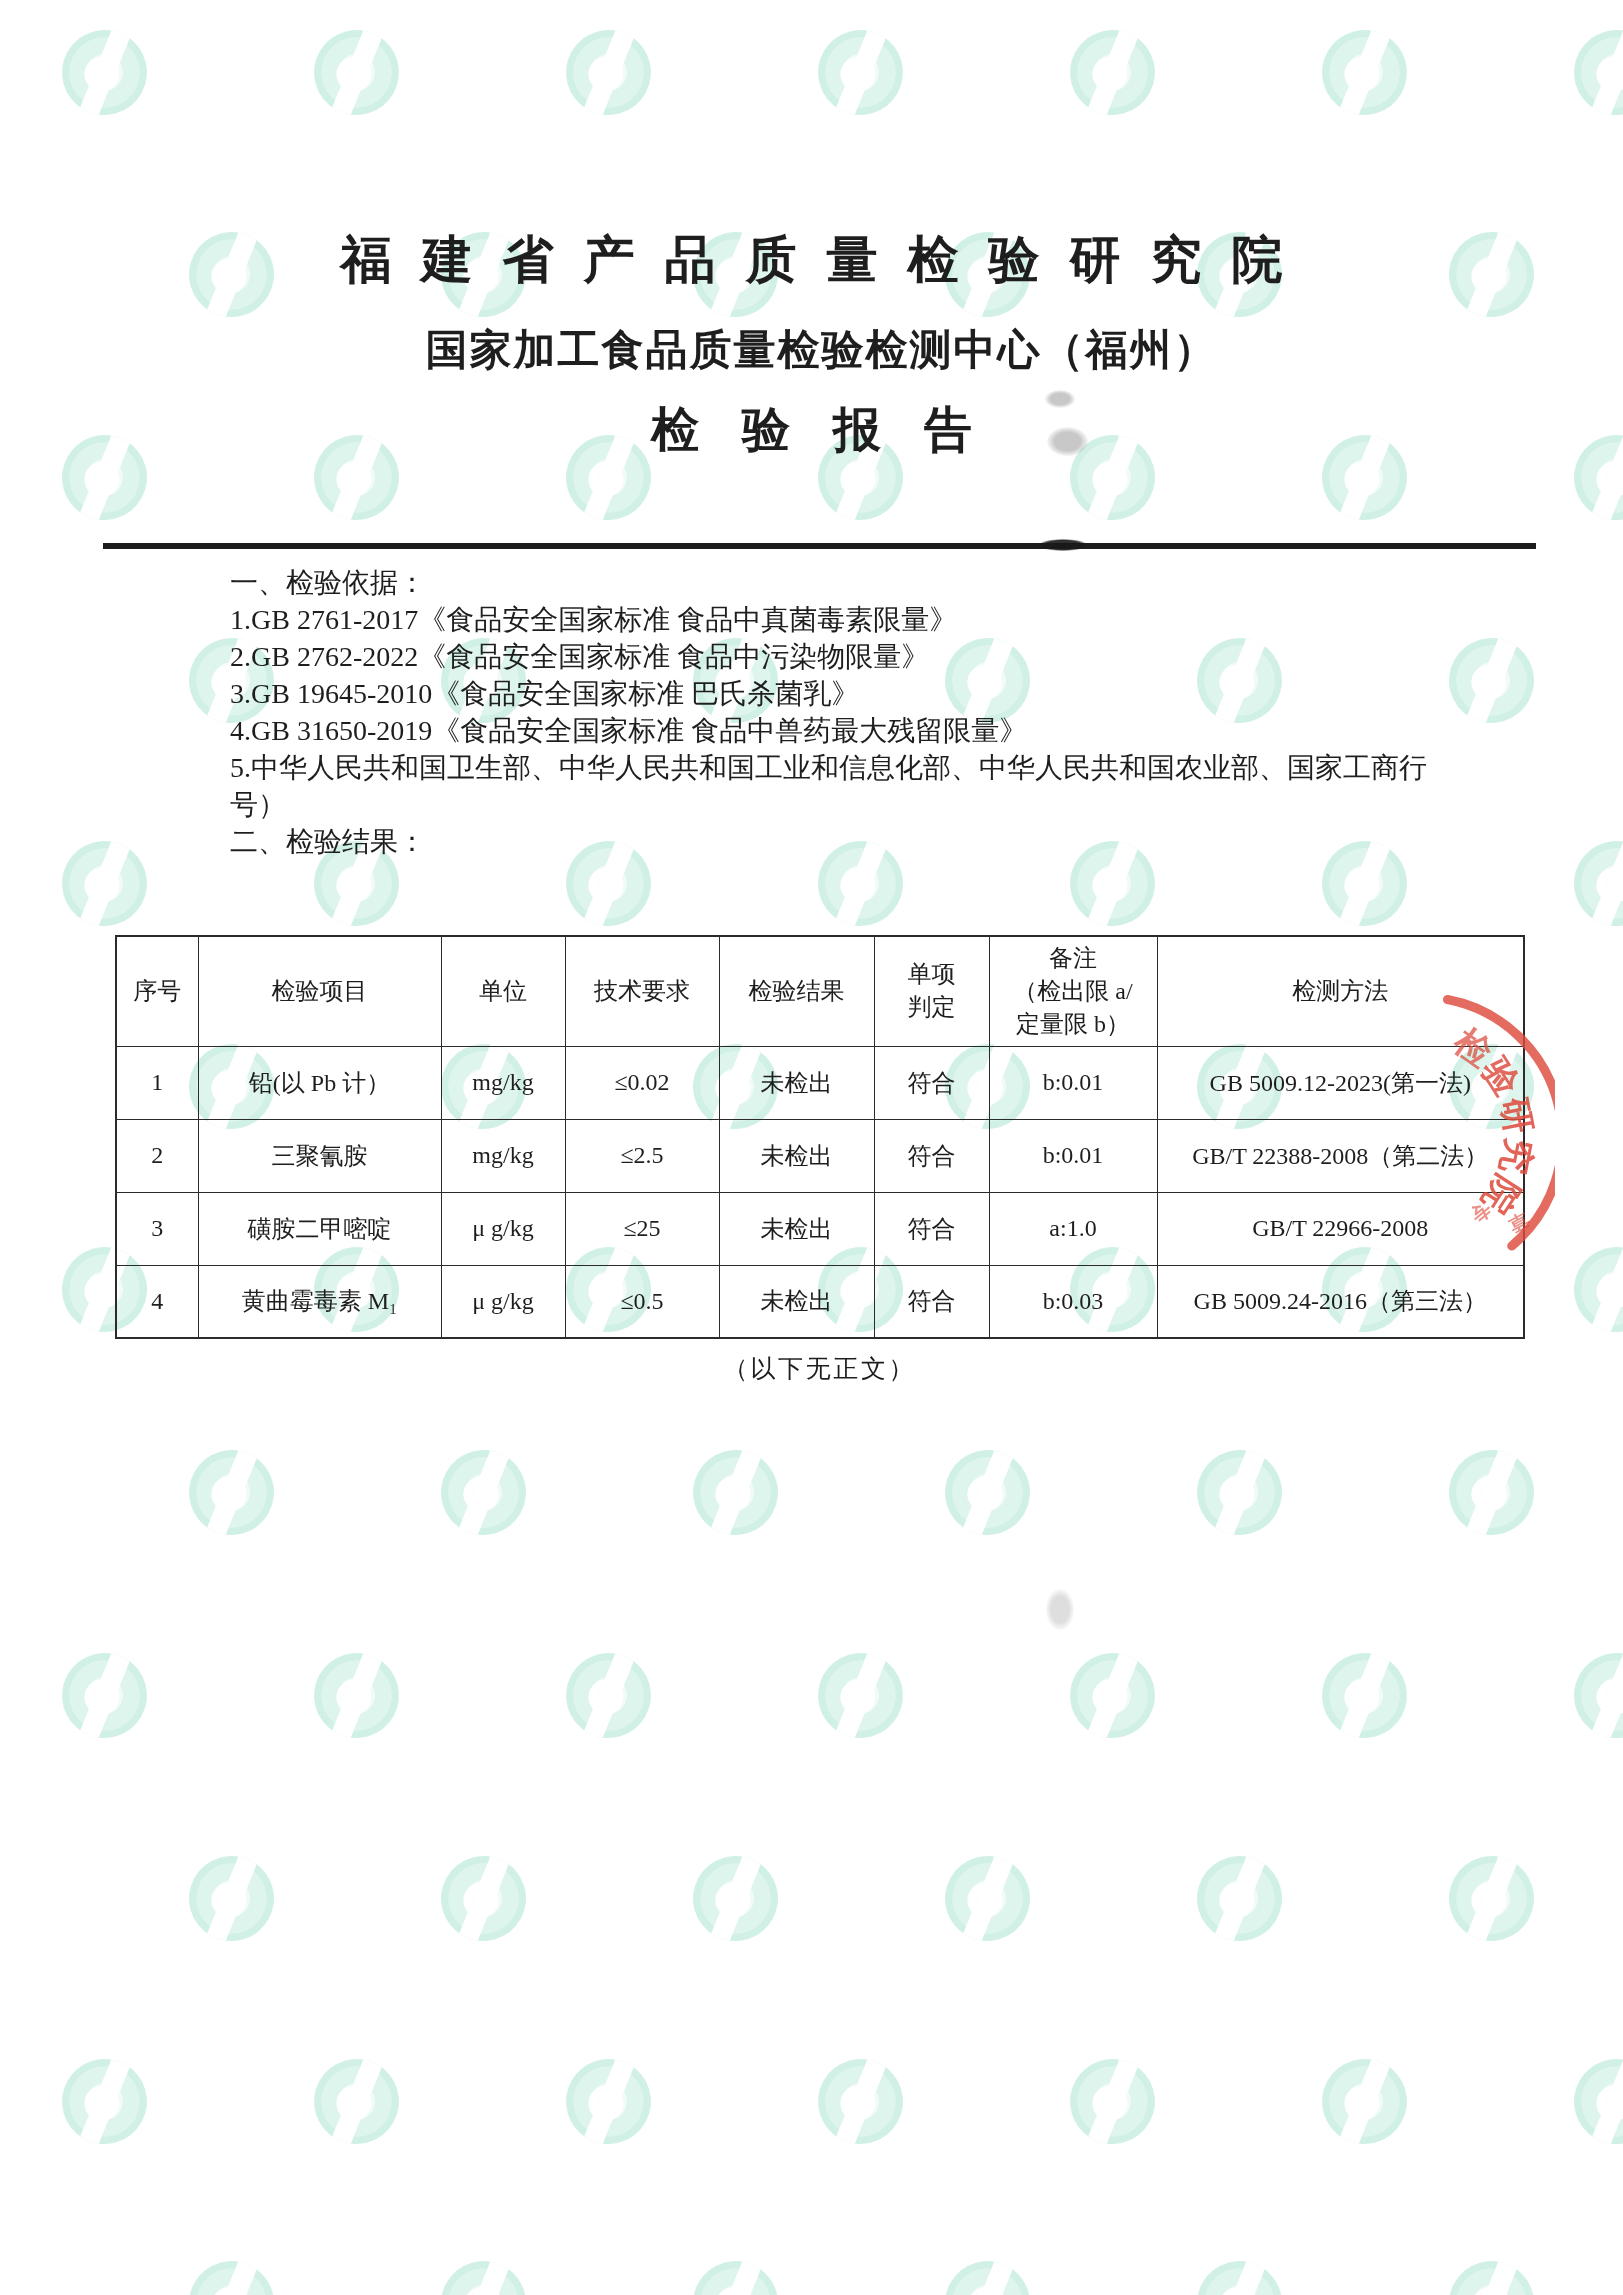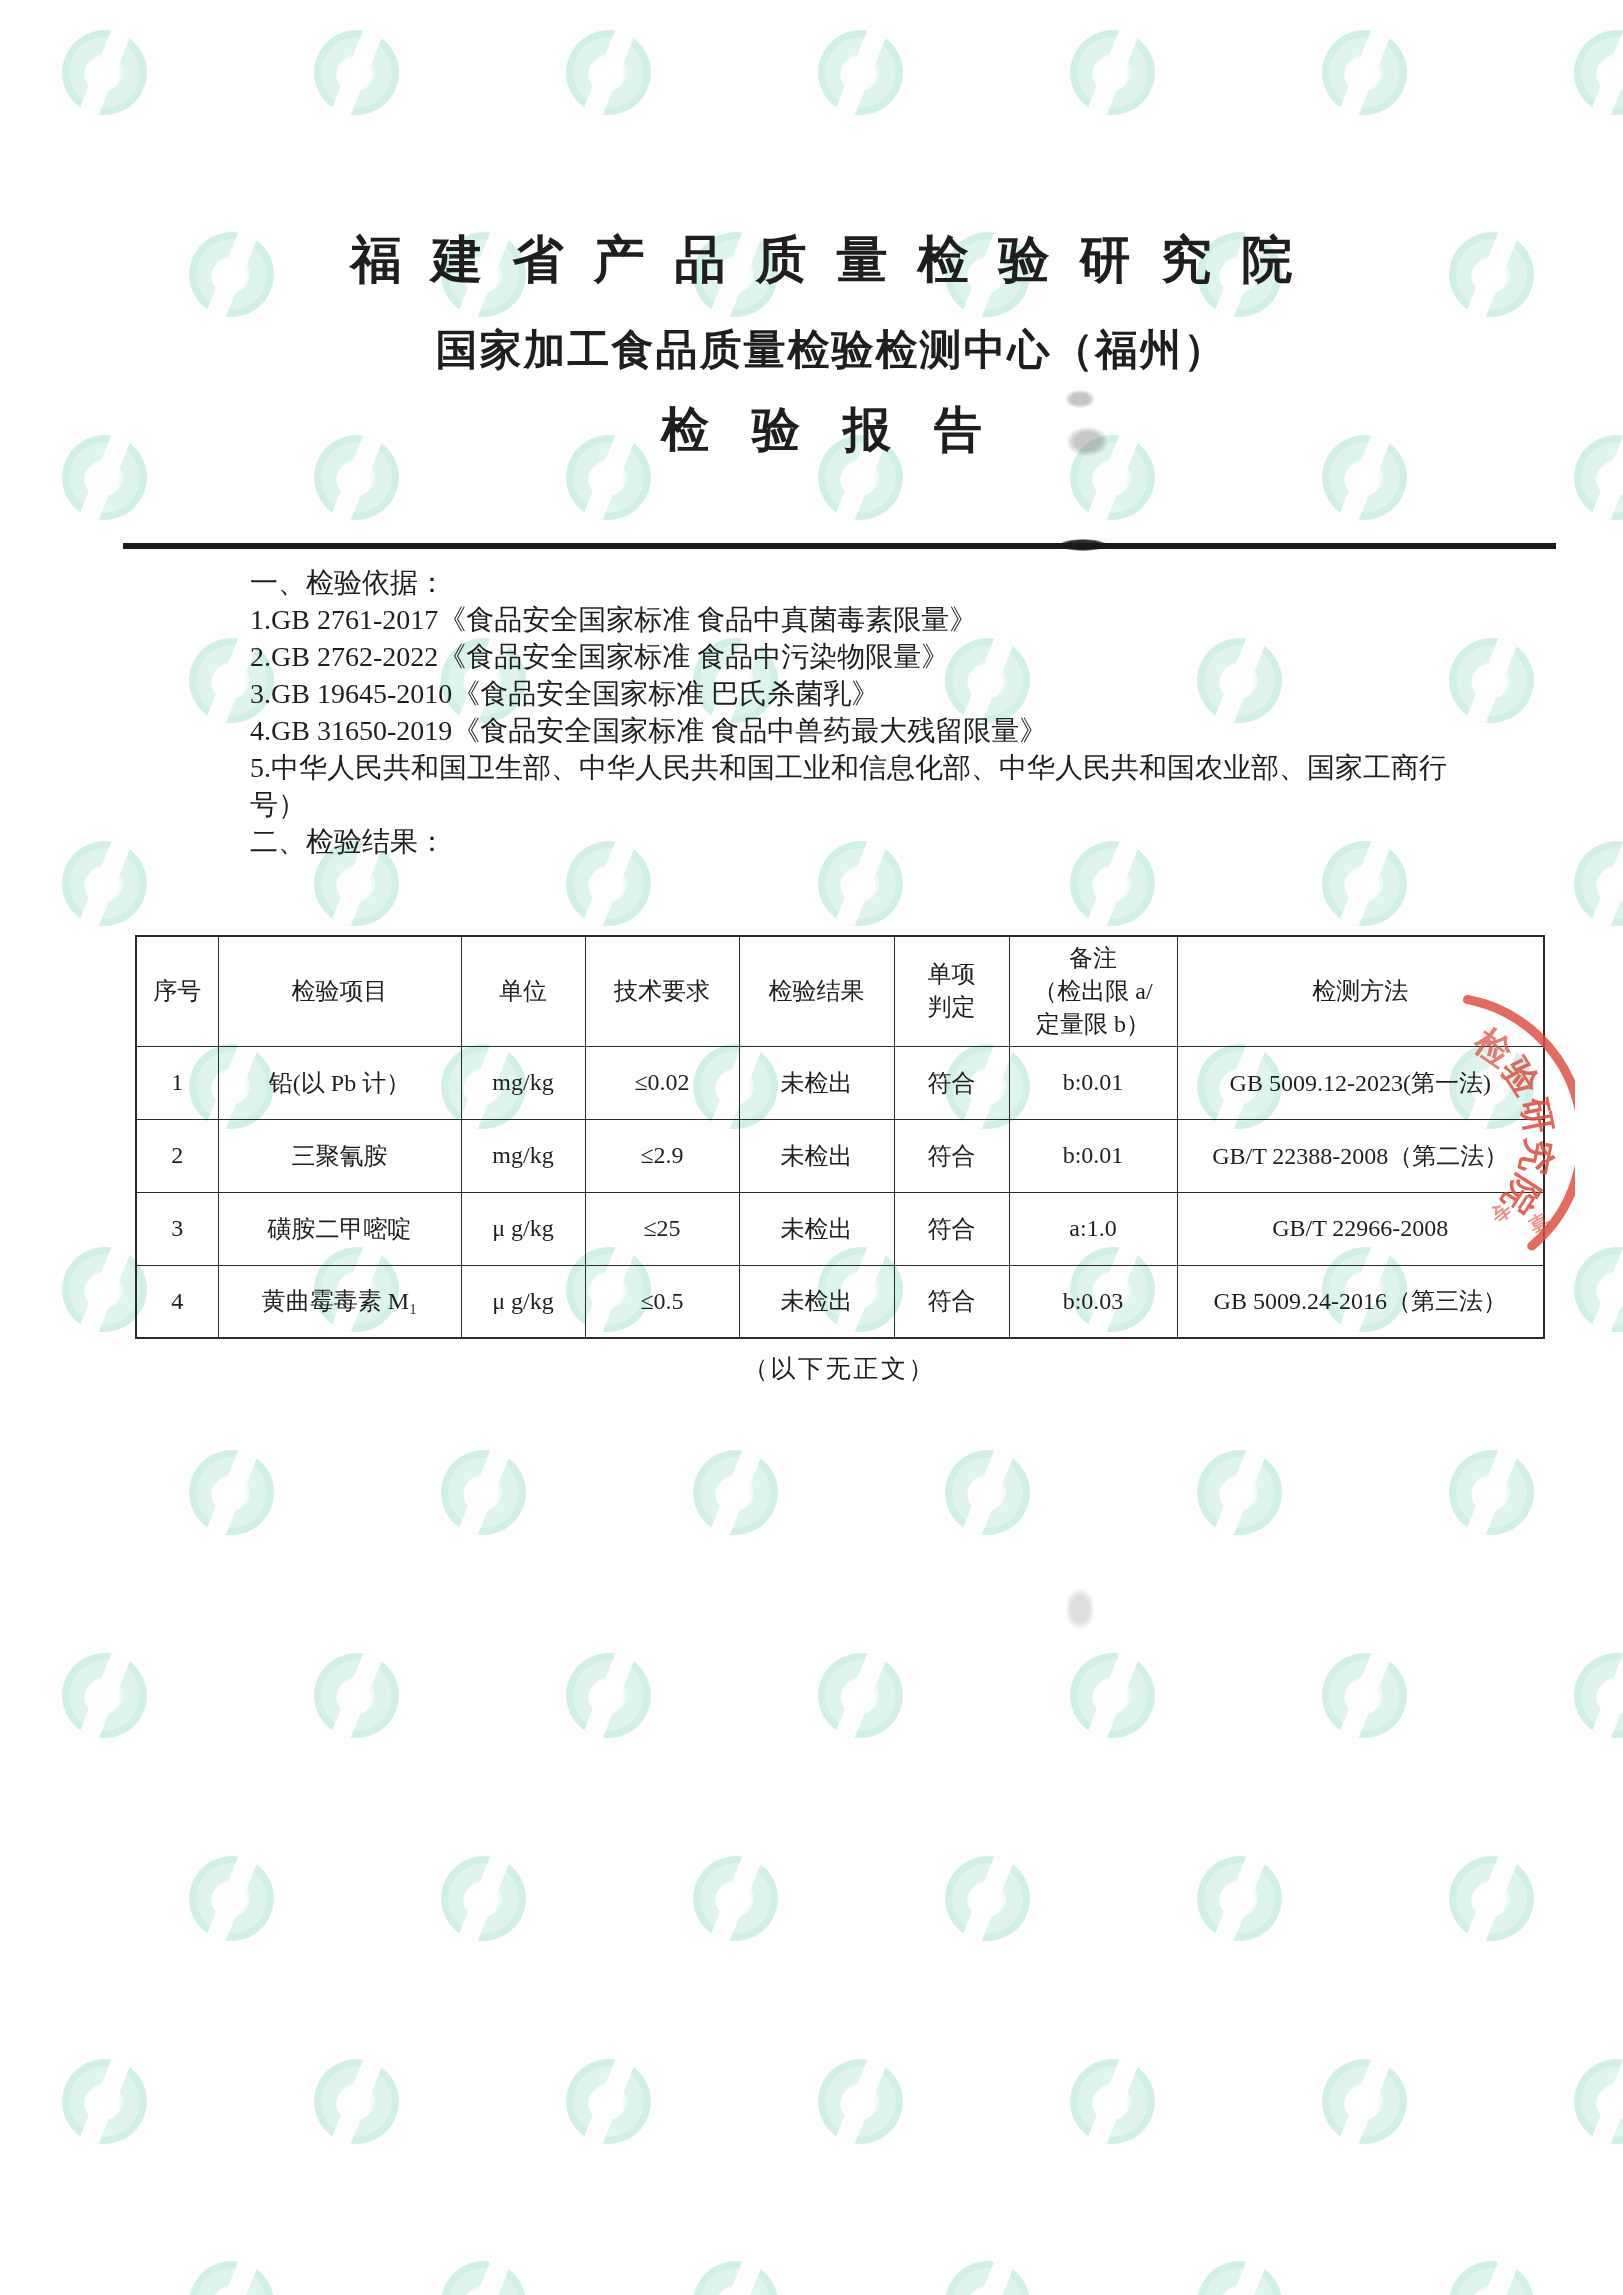--- a/index.html
+++ b/index.html
@@ -21,21 +21,21 @@
   }
   .wm::before{
     content:'';position:absolute;left:50%;top:-14%;width:19.6px;height:128%;
     background:#fff;transform:translateX(-50%) rotate(38deg);border-radius:9.8px;
   }
   .wm::after{
     content:'';position:absolute;left:26%;top:30%;width:35px;height:35px;
     border-radius:50%;border:9.8px solid #fff;box-sizing:border-box;
   }
   
-  #content{position:absolute;inset:0;z-index:2;margin-left:20px;}
+  #content{position:absolute;inset:0;z-index:2;}
   .org-title{
     position:absolute;top:226px;left:0;width:100%;text-align:center;
     font-size:51px;font-weight:700;letter-spacing:30px;padding-left:30px;
     box-sizing:border-box;white-space:nowrap;
   }
   .center-title{
     position:absolute;top:322px;left:0;width:100%;text-align:center;
     font-size:42px;font-weight:700;letter-spacing:2px;padding-left:20px;
     box-sizing:border-box;white-space:nowrap;
   }
@@ -236,21 +236,21 @@
           <td>≤0.02</td>
           <td>未检出</td>
           <td>符合</td>
           <td>b:0.01</td>
           <td class="c-method">GB 5009.12-2023(第一法)</td>
         </tr>
         <tr>
           <td>2</td>
           <td class="c-item">三聚氰胺</td>
           <td>mg/kg</td>
-          <td>≤2.9</td>
+          <td>≤2.5</td>
           <td>未检出</td>
           <td>符合</td>
           <td>b:0.01</td>
           <td class="c-method">GB/T 22388-2008（第二法）</td>
         </tr>
         <tr>
           <td>3</td>
           <td class="c-item">磺胺二甲嘧啶</td>
           <td>μ g/kg</td>
           <td>≤25</td>

